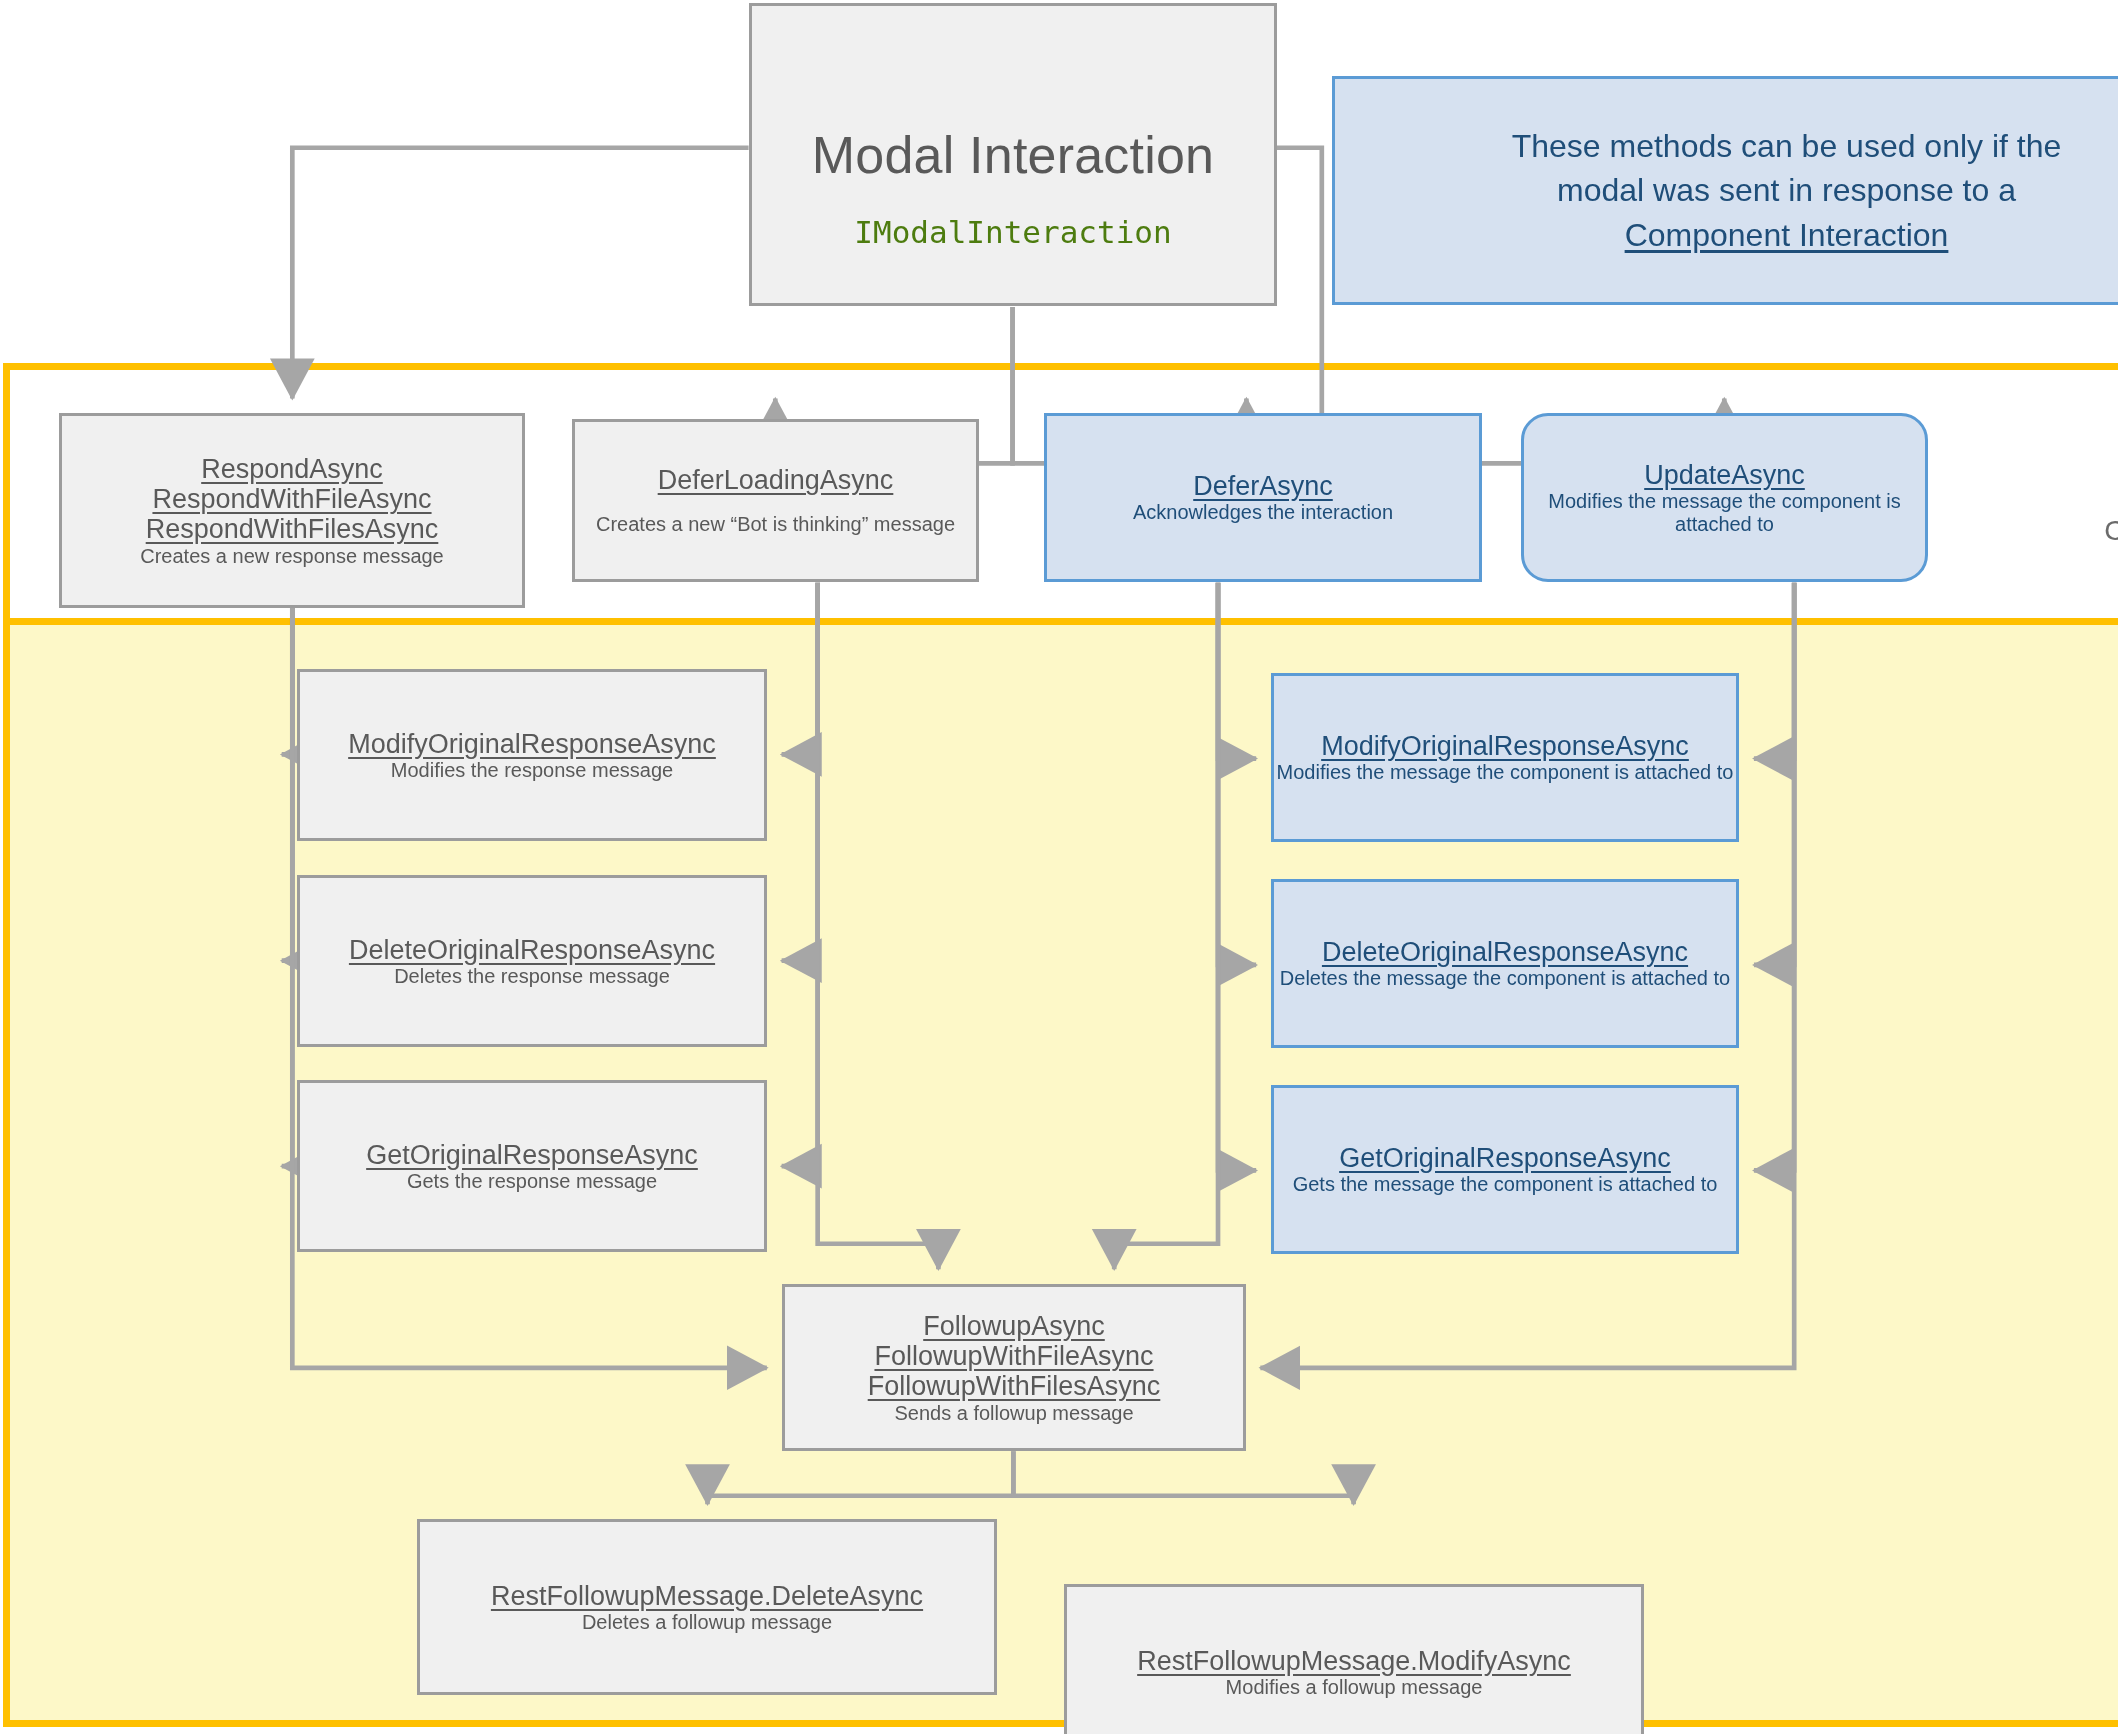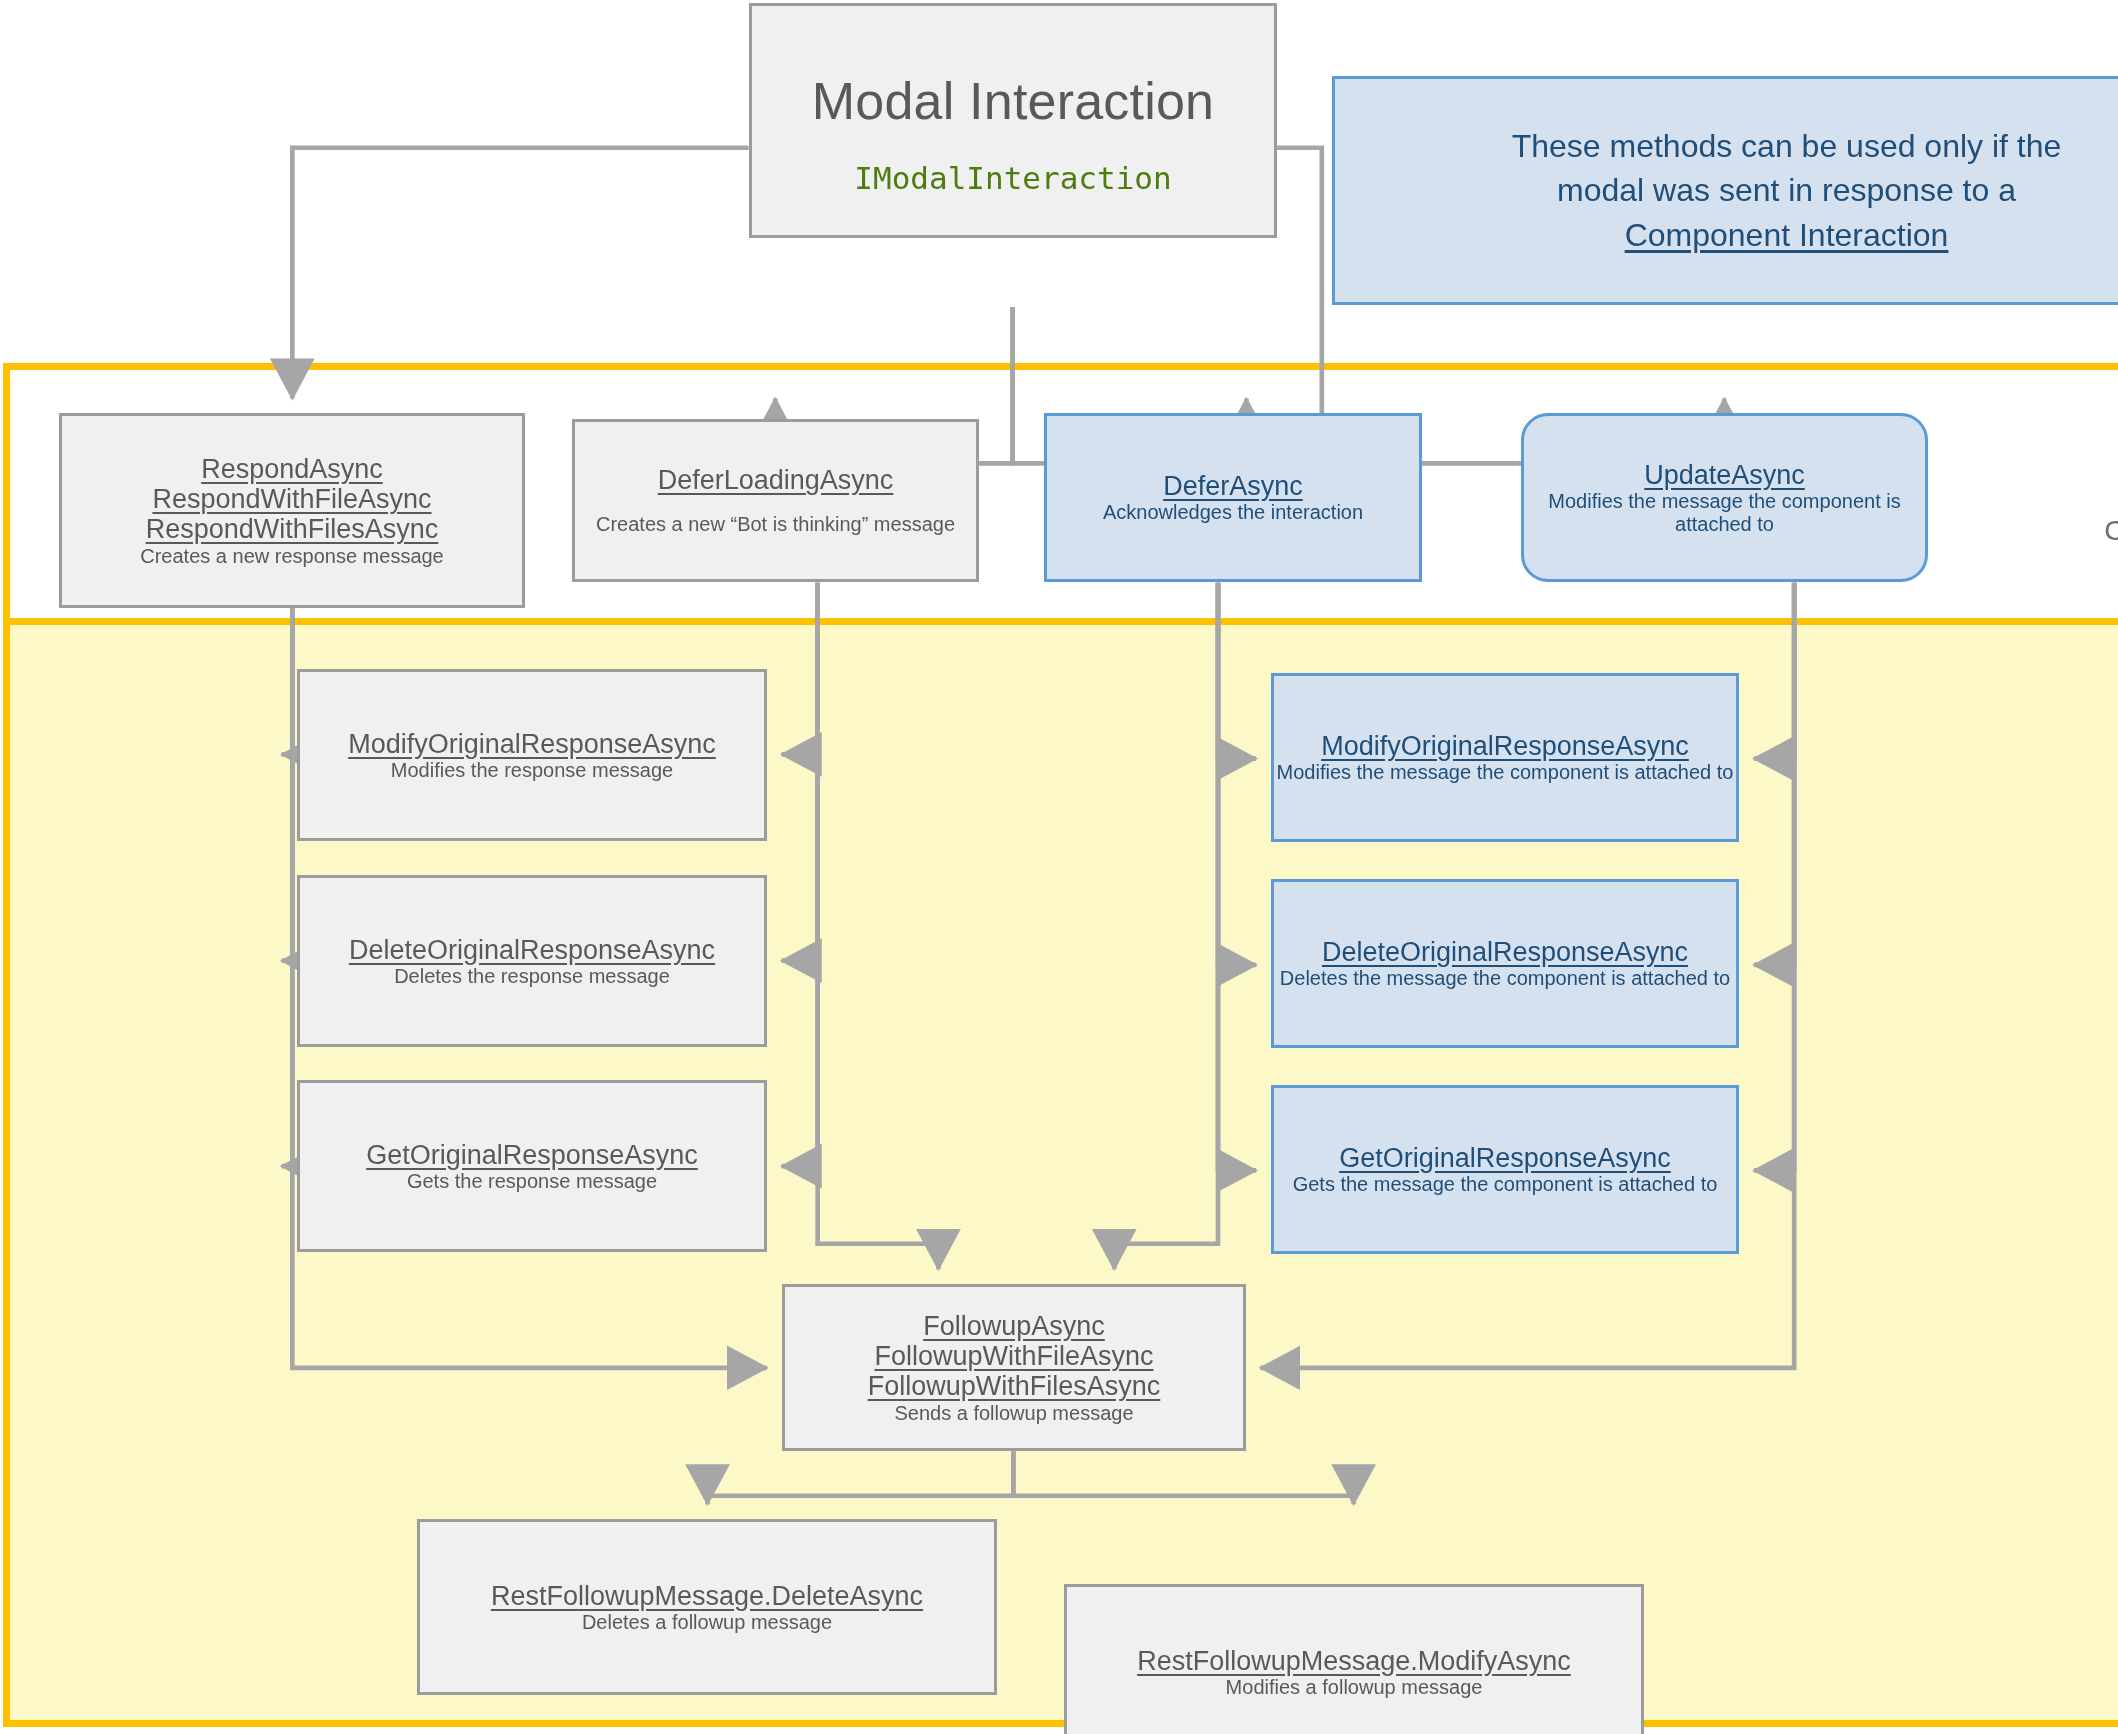--- a/index.html
+++ b/index.html
@@ -27,22 +27,22 @@
     display:flex;flex-direction:column;align-items:center;justify-content:center;
     text-align:center;line-height:1.12;
   }
   .node .title{font-size:27px;text-decoration:underline;text-underline-offset:3.8px;}
   .node .desc{font-size:20px;}
   .grey{background:#F0F0F0;border:3.8px solid #9C9C9C;color:#595959;}
   .blue{background:#D6E1F0;border:3.8px solid #5B9BD5;color:#1F4E79;}
 
   
   #root-node{
-    left:749px;top:3.4px;width:528px;height:235px;
-    justify-content:flex-start;padding-top:66px;
+    left:749px;top:3.4px;width:528px;height:303px;
+    justify-content:center;padding-top:66px;
   }
   #root-node .root-title{font-size:52px;color:#595959;letter-spacing:0.2px;}
   #root-node .root-sub{
     font-size:31px;color:#4d7c0f;margin-top:30.5px;
     font-family:"DejaVu Sans Mono", monospace;
   }
 
   
   #info-note{
     left:1332px;top:76px;width:909px;height:229px;
@@ -55,21 +55,21 @@
   .legend{position:absolute;text-align:right;box-sizing:border-box;}
   .legend .head{font-weight:bold;font-size:33px;color:#8A6100;line-height:1.2;}
   .legend .sub{font-size:28px;color:#8A6100;line-height:1.24;}
   .legend .note{font-size:28px;color:#6B6B6B;line-height:1.24;}
   #legend-initial{left:1966px;top:405px;width:610px;}
   #legend-followup{left:1966px;top:669px;width:610px;}
 
   
   #n-respond{left:59px;top:413px;width:466px;height:195px;}
   #n-deferloading{left:572px;top:419px;width:407px;height:163px;gap:18px;}
-  #n-defer{left:1044px;top:413px;width:378px;height:169px;}
+  #n-defer{left:1044px;top:413px;width:438px;height:169px;}
   #n-update{left:1521px;top:413px;width:407px;height:169px;border-radius:27px;}
 
   
   #n-modify-l{left:297px;top:669px;width:470px;height:172px;}
   #n-delete-l{left:297px;top:875px;width:470px;height:172px;}
   #n-get-l{left:297px;top:1080px;width:470px;height:172px;}
 
   
   #n-modify-r{left:1271px;top:673px;width:468px;height:169px;}
   #n-delete-r{left:1271px;top:879px;width:468px;height:169px;}

